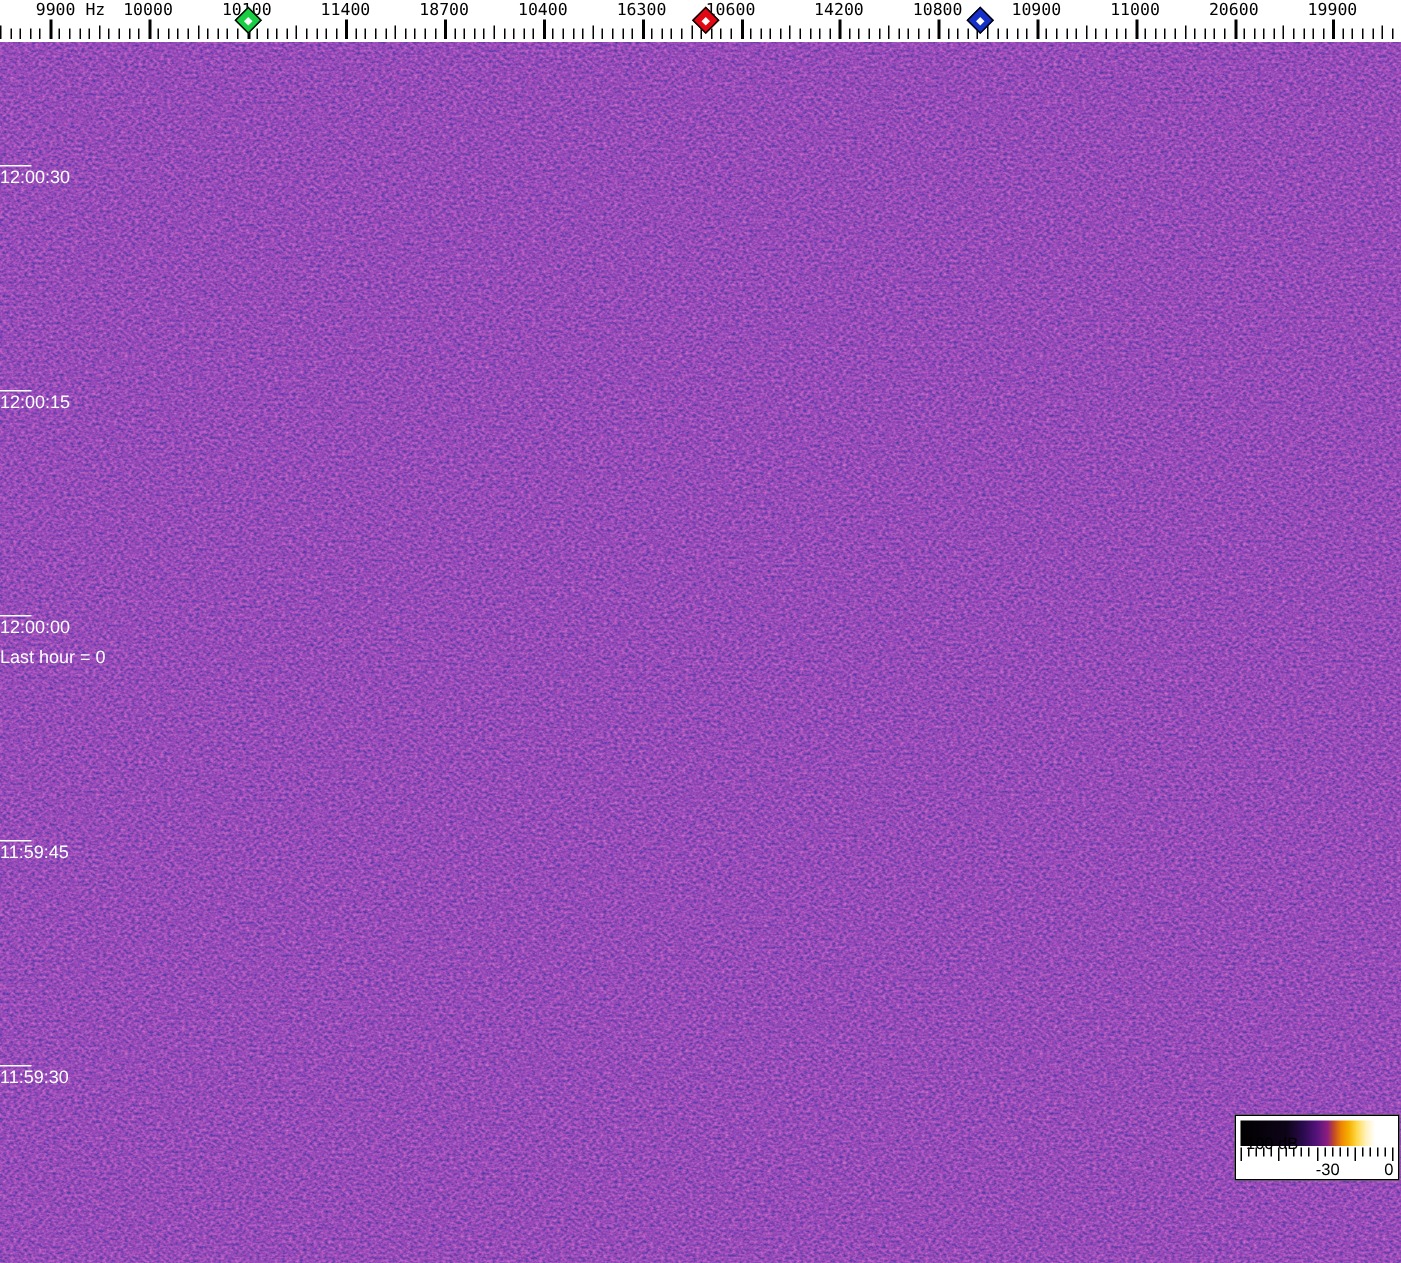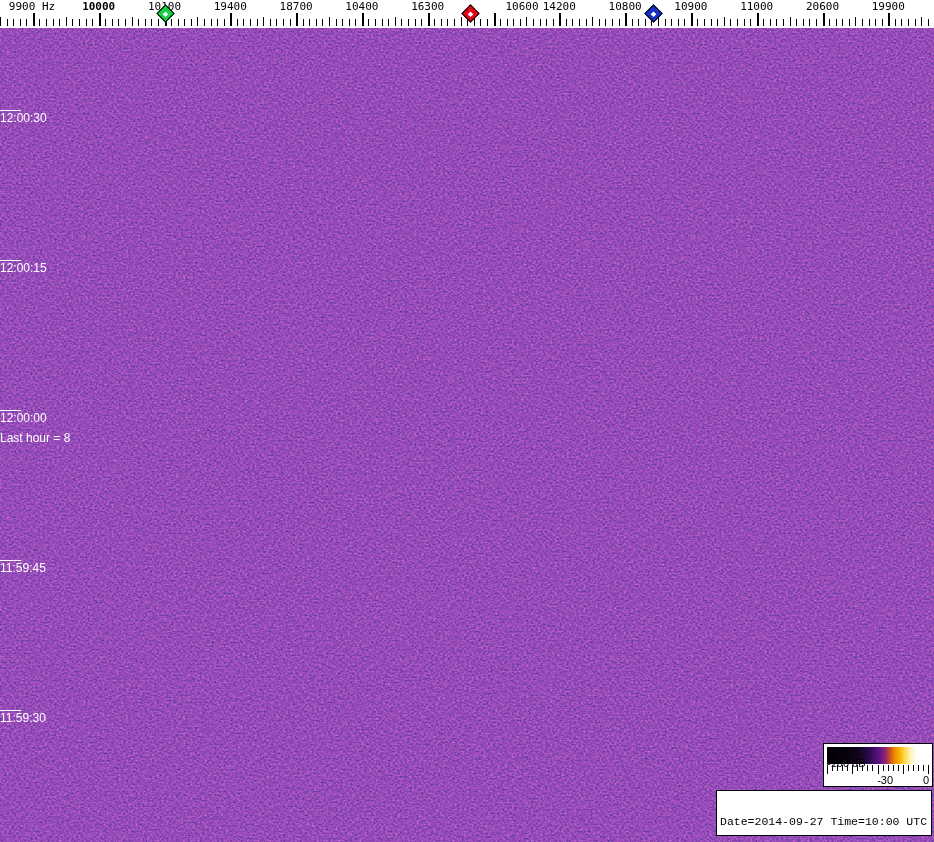--- a/index.html
+++ b/index.html
@@ -197,28 +197,28 @@
       <div class="tick minor" style="left: 868.56px;"></div>
       <div class="tick minor" style="left: 875.14px;"></div>
       <div class="tick minor" style="left: 881.72px;"></div>
       <div class="tick major" style="left: 888.3px;"></div>
       <div class="tick minor" style="left: 894.88px;"></div>
       <div class="tick minor" style="left: 901.46px;"></div>
       <div class="tick minor" style="left: 908.04px;"></div>
       <div class="tick minor" style="left: 914.62px;"></div>
       <div class="tick mid" style="left: 921.2px;"></div>
       <div class="tick minor" style="left: 927.78px;"></div>
-      <div class="rlabel" style="left: 32px;">9900 Hz</div>
-      <div class="rlabel" style="left: 98.7px; font-weight: bold;">10000</div>
+      <div class="rlabel" style="left: 47px;">9900 Hz</div>
+      <div class="rlabel" style="left: 98.7px;">10000</div>
       <div class="rlabel" style="left: 164.5px;">10100</div>
-      <div class="rlabel" style="left: 230.3px;">19400</div>
+      <div class="rlabel" style="left: 230.3px;">11400</div>
       <div class="rlabel" style="left: 296.1px;">18700</div>
       <div class="rlabel" style="left: 361.9px;">10400</div>
       <div class="rlabel" style="left: 427.7px;">16300</div>
-      <div class="rlabel" style="left: 522px;">10600</div>
+      <div class="rlabel" style="left: 487px;">10600</div>
       <div class="rlabel" style="left: 559.3px;">14200</div>
       <div class="rlabel" style="left: 625.1px;">10800</div>
       <div class="rlabel" style="left: 690.9px;">10900</div>
       <div class="rlabel" style="left: 756.7px;">11000</div>
       <div class="rlabel" style="left: 822.5px;">20600</div>
       <div class="rlabel" style="left: 888.3px;">19900</div>
       <div class="marker" style="left: 159.316px; background: rgb(24, 207, 67);">
         <div class="core"></div>
       </div>
       <div class="marker" style="left: 463.97px; background: rgb(227, 6, 19);">
@@ -235,21 +235,21 @@
       <div class="ttick" style="top: 260px;"></div>
       <div class="tlabel" style="top: 262px;">12:00:15</div>
       <div class="ttick" style="top: 410px;"></div>
       <div class="tlabel" style="top: 412px;">12:00:00</div>
       <div class="ttick" style="top: 560px;"></div>
       <div class="tlabel" style="top: 562px;">11:59:45</div>
       <div class="ttick" style="top: 710px;"></div>
       <div class="tlabel" style="top: 712px;">11:59:30</div>
     </div>
 
-  <div class="tlabel" id="status-line" style="top: 432px;">Last hour = 8</div>
+  <div class="tlabel" id="status-line" style="top: 432px;">Last hour = 0</div>
 
   <div class="colorbar">
     <div class="cb-grad" style="background: linear-gradient(to right, rgb(0, 0, 0) 0%, rgb(14, 4, 24) 30%, rgb(42, 10, 78) 41%, rgb(85, 19, 124) 50%, rgb(141, 31, 126) 57%, rgb(192, 74, 40) 61%, rgb(238, 135, 2) 66%, rgb(246, 177, 0) 71%, rgb(255, 216, 74) 76%, rgb(255, 242, 189) 82%, rgb(255, 255, 255) 88%, rgb(255, 255, 255) 100%);"></div>
     <div class="cb-ticks">
         <div class="cb-tick tall" style="left: 0px;"></div>
         <div class="cb-tick" style="left: 5.05px;"></div>
         <div class="cb-tick" style="left: 10.1px;"></div>
         <div class="cb-tick" style="left: 15.15px;"></div>
         <div class="cb-tick" style="left: 20.2px;"></div>
         <div class="cb-tick tall" style="left: 25.25px;"></div>
@@ -269,20 +269,14 @@
         <div class="cb-tick" style="left: 95.95px;"></div>
         <div class="cb-tick tall" style="left: 101px;"></div>
       </div>
     <div class="cb-labels">
       <span class="cb-min">-100 dB</span>
       <span class="cb-mid">-30</span>
       <span class="cb-max">0</span>
     </div>
   </div>
 
-  <div class="infobox">
-    <div>Date=2014-09-27 Time=10:00 UTC</div>
-    
-    
-    
-  </div>
 
 </div>
 
 </body></html>

